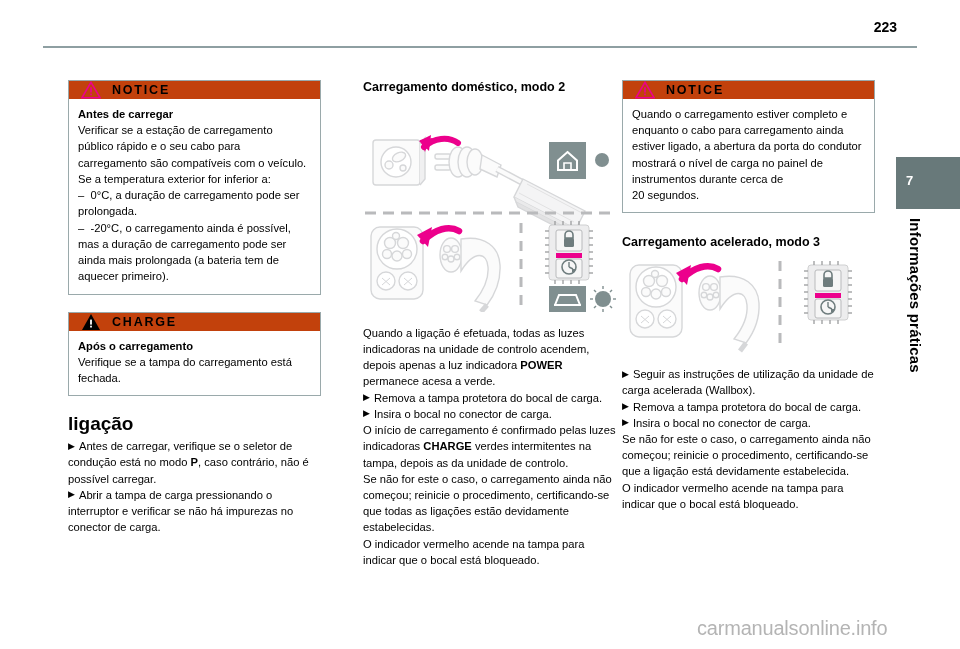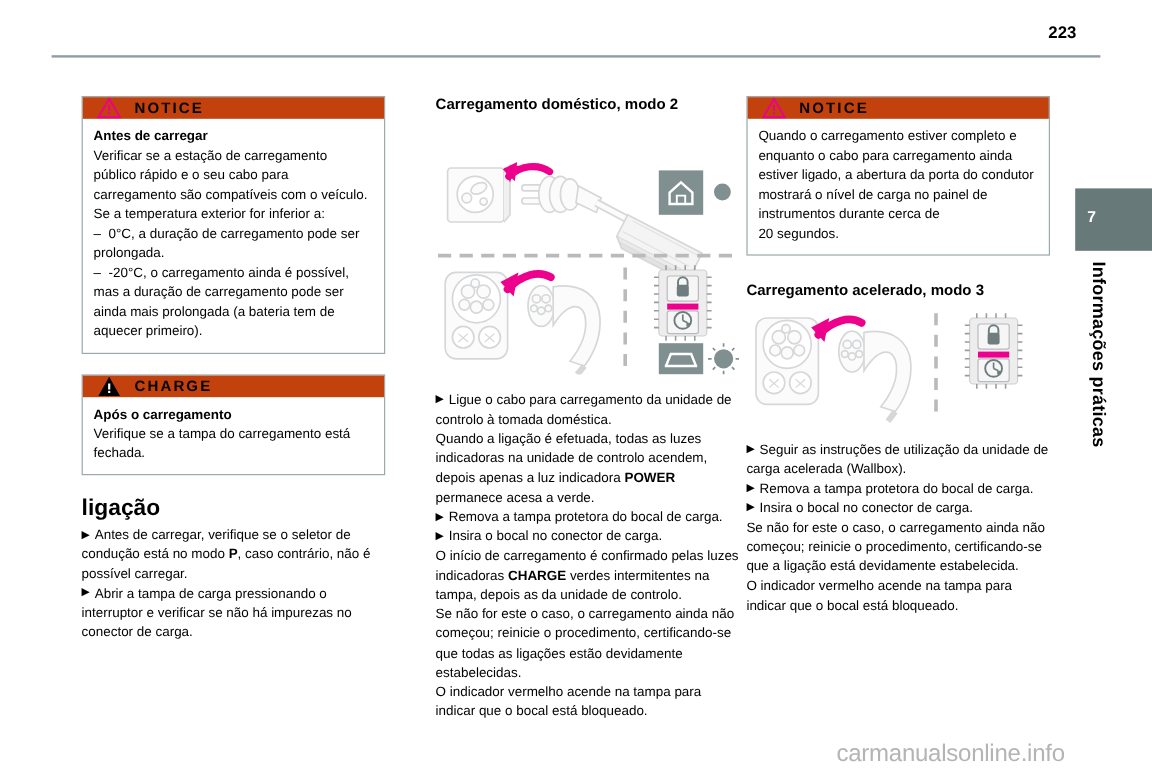--- a/index.html
+++ b/index.html
@@ -374,21 +374,20 @@
             <line x1="240" y1="205" x2="240" y2="202"></line>
             <line x1="231" y1="201" x2="233" y2="199"></line>
             <line x1="227" y1="192" x2="230" y2="192"></line>
             <line x1="231" y1="183" x2="233" y2="185"></line>
           </g>
         </g>
       </svg>
     </div>
 
     <div class="copy">
-      <p><span class="arrow">▶</span>Ligue o cabo para carregamento da unidade de controlo à tomada doméstica.</p>
       <p>Quando a ligação é efetuada, todas as luzes indicadoras na unidade de controlo acendem, depois apenas a luz indicadora <b>POWER</b> permanece acesa a verde.</p>
       <p><span class="arrow">▶</span>Remova a tampa protetora do bocal de carga.</p>
       <p><span class="arrow">▶</span>Insira o bocal no conector de carga.</p>
       <p>O início de carregamento é confirmado pelas luzes indicadoras <b>CHARGE</b> verdes intermitentes na tampa, depois as da unidade de controlo.</p>
       <p>Se não for este o caso, o carregamento ainda não começou; reinicie o procedimento, certificando-se que todas as ligações estão devidamente estabelecidas.</p>
       <p>O indicador vermelho acende na tampa para indicar que o bocal está bloqueado.</p>
     </div>
   </div>
 
   <div class="col col3">

